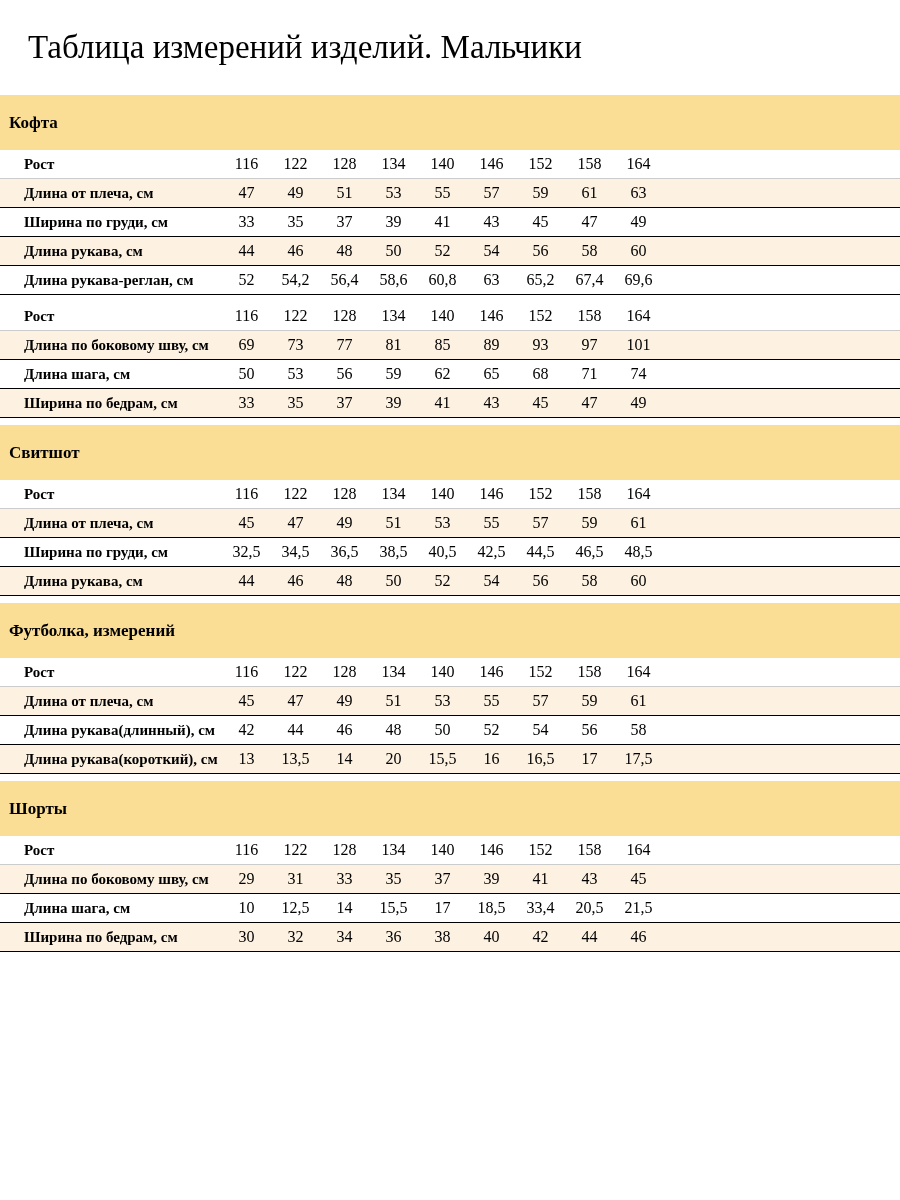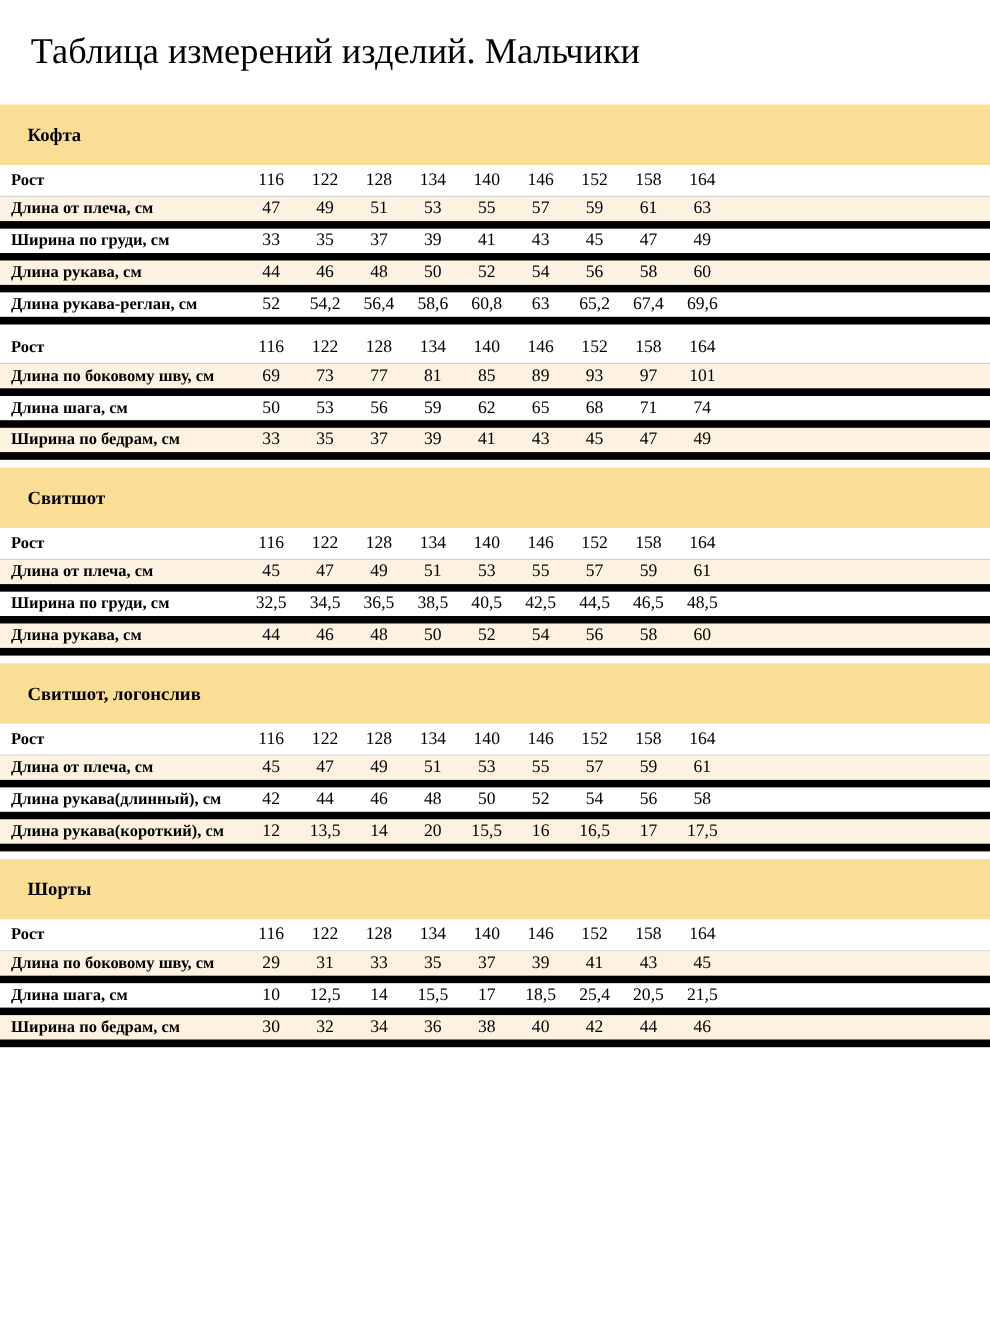--- a/index.html
+++ b/index.html
@@ -29,43 +29,43 @@
     font-weight:400;
     letter-spacing:0px;
     color:#000;
     white-space:nowrap;
   }
   .section-band{
     height:55px;
     background:var(--band);
     display:flex;
     align-items:center;
-    padding-left:25px;
+    padding-left:9px;
   }
   .section-title{
     font-size:17px;
     font-weight:700;
   }
   .size-table{width:900px;margin-bottom:7px;}
   .t-row{
     display:flex;
     align-items:center;
     height:29px;
     width:900px;
     background:var(--row);
   }
   .t-row.header-row{
     border-bottom:1px solid var(--divider);
     font-weight:700;
   }
-  .t-row.data-row{border-bottom:7px solid #000000;}
+  .t-row.data-row{border-bottom:1px solid #000000;}
   .t-row.data-row:nth-child(even){background:var(--row-alt);}
   .label-cell{
     width:222px;
-    padding-left:10px;
+    padding-left:24px;
     font-size:15px;
     font-weight:700;
     white-space:nowrap;
     overflow:hidden;
   }
   .val-cell{
     width:49px;
     text-align:center;
     font-size:16px;
     white-space:nowrap;
@@ -249,21 +249,21 @@
             <div class="val-cell">52</div>
             <div class="val-cell">54</div>
             <div class="val-cell">56</div>
             <div class="val-cell">58</div>
             <div class="val-cell">60</div>
           </div>
         </div>
       </div>
       <div class="section">
         <div class="section-band">
-          <span class="section-title">Свитшот, логонслив</span>
+          <span class="section-title">Футболка, измерений</span>
         </div>
         <div class="size-table">
           <div class="t-row header-row">
             <div class="label-cell">Рост</div>
             <div class="val-cell">116</div>
             <div class="val-cell">122</div>
             <div class="val-cell">128</div>
             <div class="val-cell">134</div>
             <div class="val-cell">140</div>
             <div class="val-cell">146</div>
@@ -290,21 +290,21 @@
             <div class="val-cell">46</div>
             <div class="val-cell">48</div>
             <div class="val-cell">50</div>
             <div class="val-cell">52</div>
             <div class="val-cell">54</div>
             <div class="val-cell">56</div>
             <div class="val-cell">58</div>
           </div>
           <div class="t-row data-row">
             <div class="label-cell">Длина рукава(короткий), см</div>
-            <div class="val-cell">12</div>
+            <div class="val-cell">13</div>
             <div class="val-cell">13,5</div>
             <div class="val-cell">14</div>
             <div class="val-cell">20</div>
             <div class="val-cell">15,5</div>
             <div class="val-cell">16</div>
             <div class="val-cell">16,5</div>
             <div class="val-cell">17</div>
             <div class="val-cell">17,5</div>
           </div>
         </div>
@@ -339,21 +339,21 @@
             <div class="val-cell">45</div>
           </div>
           <div class="t-row data-row">
             <div class="label-cell">Длина шага, см</div>
             <div class="val-cell">10</div>
             <div class="val-cell">12,5</div>
             <div class="val-cell">14</div>
             <div class="val-cell">15,5</div>
             <div class="val-cell">17</div>
             <div class="val-cell">18,5</div>
-            <div class="val-cell">25,4</div>
+            <div class="val-cell">33,4</div>
             <div class="val-cell">20,5</div>
             <div class="val-cell">21,5</div>
           </div>
           <div class="t-row data-row">
             <div class="label-cell">Ширина по бедрам, см</div>
             <div class="val-cell">30</div>
             <div class="val-cell">32</div>
             <div class="val-cell">34</div>
             <div class="val-cell">36</div>
             <div class="val-cell">38</div>

